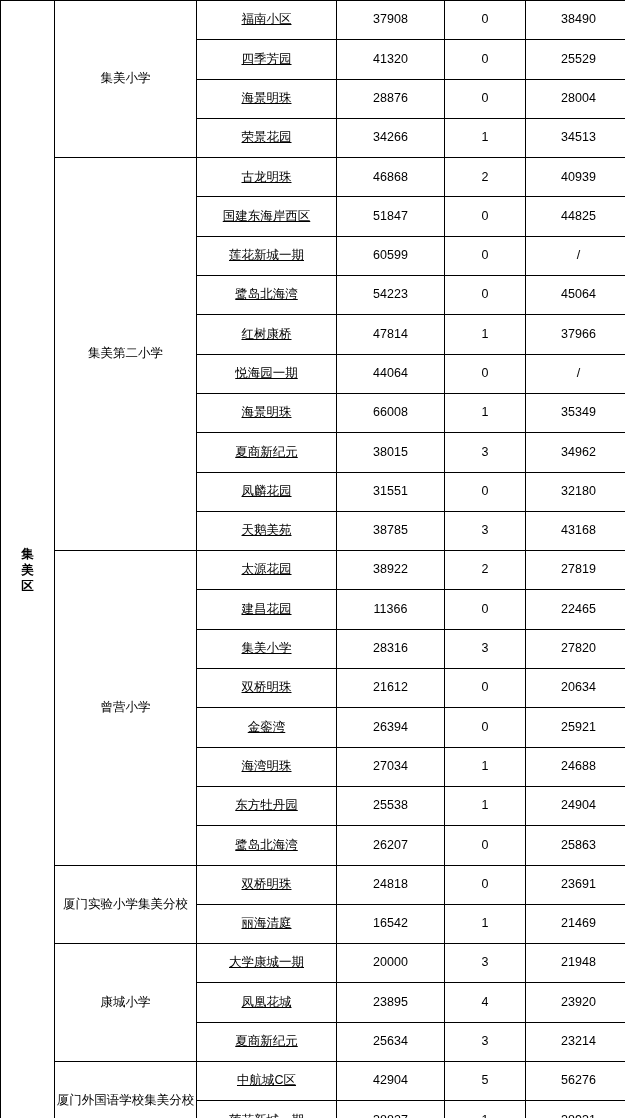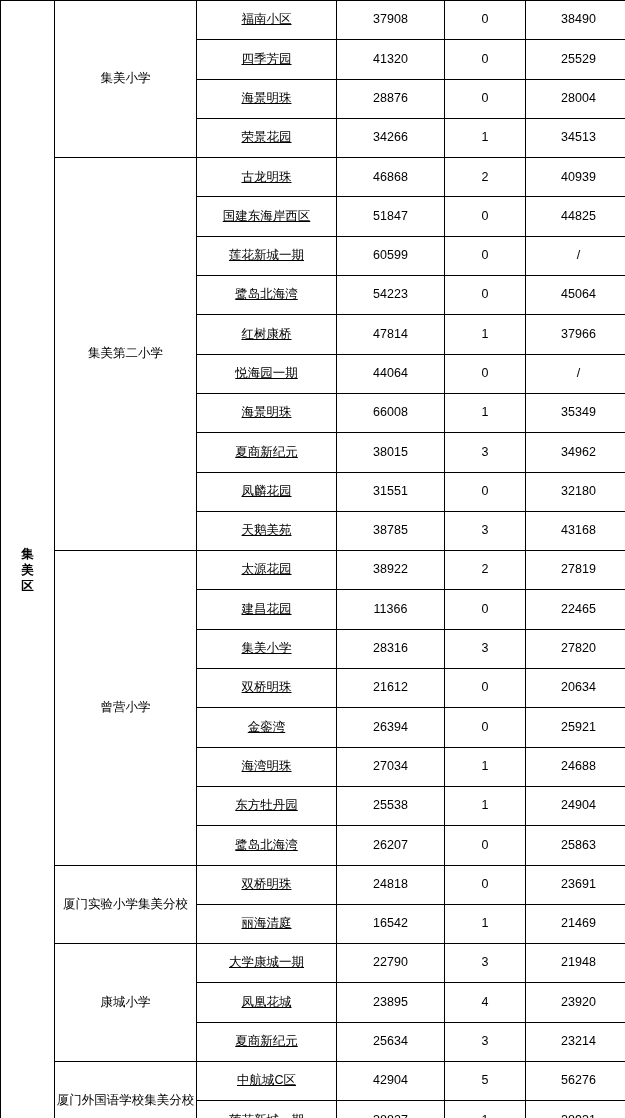--- a/index.html
+++ b/index.html
@@ -218,21 +218,21 @@
       </tr>
       <tr class="data-row">
         <td class="col-community">丽海清庭</td>
         <td class="col-price">16542</td>
         <td class="col-count">1</td>
         <td class="col-last">21469</td>
       </tr>
       <tr class="data-row">
         <td class="col-school" rowspan="3">康城小学</td>
         <td class="col-community">大学康城一期</td>
-        <td class="col-price">22790</td>
+        <td class="col-price">20000</td>
         <td class="col-count">3</td>
         <td class="col-last">21948</td>
       </tr>
       <tr class="data-row">
         <td class="col-community">凤凰花城</td>
         <td class="col-price">23895</td>
         <td class="col-count">4</td>
         <td class="col-last">23920</td>
       </tr>
       <tr class="data-row">

